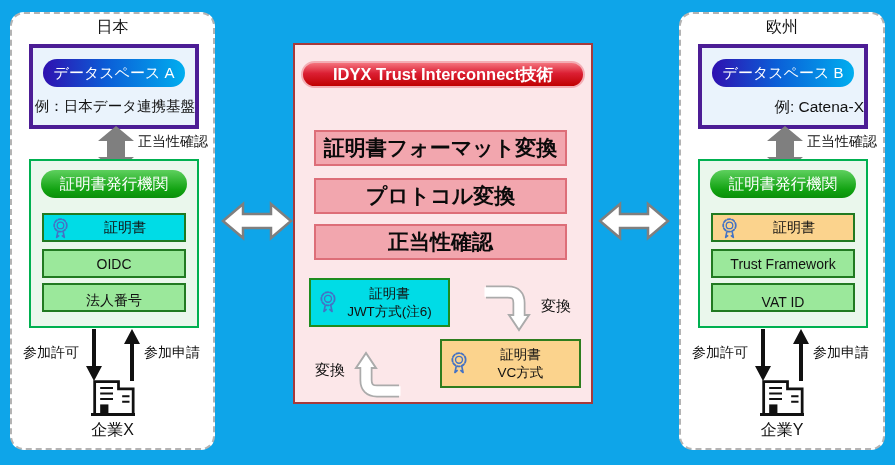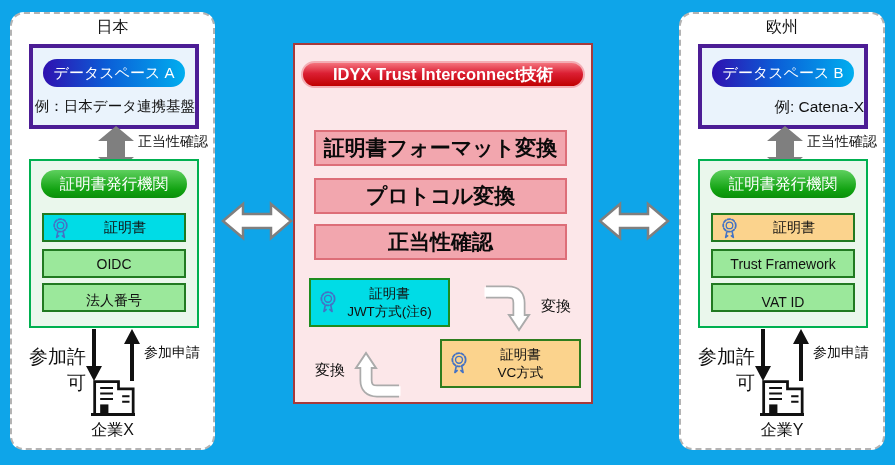--- a/index.html
+++ b/index.html
@@ -27,21 +27,21 @@
   .issuer-pill{position:absolute;left:10px;right:10px;top:9px;height:28px;border-radius:15px;color:#fff;font-size:15.5px;
            background:linear-gradient(180deg,#5ED05E 0%,#12A312 70%,#0A8F0A 100%);}
   .item{position:absolute;left:11px;width:144px;height:29px;border:2px solid #217A21;font-size:14px;}
   .item.i0{top:52px;} .item.i1{top:88px;} .item.i2{top:122px;align-items:flex-end;}
   .fill-cyan{background:#00DCE6;} .fill-green{background:#9BE89B;} .fill-orange{background:#FBD38D;}
   .item .ric{position:absolute;left:7px;top:1px;}
   .item.with-icon{padding-left:22px;}
 
   .flow-arrow{position:absolute;top:314px;}
   .fa-down{left:72px;} .fa-up{left:110px;}
-  .lbl-permit{position:absolute;left:4px;top:330px;width:70px;text-align:right;font-size:19px;}
+  .lbl-permit{position:absolute;left:4px;top:330px;width:70px;text-align:center;font-size:14px;}
   .lbl-apply{position:absolute;left:132px;top:330px;width:70px;text-align:left;font-size:14px;}
   .building{position:absolute;left:50%;transform:translateX(-50%);top:362px;}
   .company{position:absolute;top:406px;left:0;width:100%;text-align:center;font-size:16px;}
 
   
   .center{position:absolute;left:293px;top:43px;width:300px;height:361px;background:#FCE7E9;border:2px solid #A63A3A;}
   .c-title{position:absolute;left:6px;top:16px;width:284px;height:27px;border-radius:14px;color:#fff;font-weight:bold;font-size:16.5px;
            border:2px solid #F3AEB5;background:linear-gradient(180deg,#F4737D 0%,#DB1F33 45%,#C00000 100%);white-space:nowrap;}
   .fn{position:absolute;left:19px;width:253px;height:36px;background:#F2A6AE;border:2px solid #DD6E78;font-weight:bold;font-size:21px;color:#0a0a0a;}
   .fn.f0{top:85px;} .fn.f1{top:133px;} .fn.f2{top:179px;}

